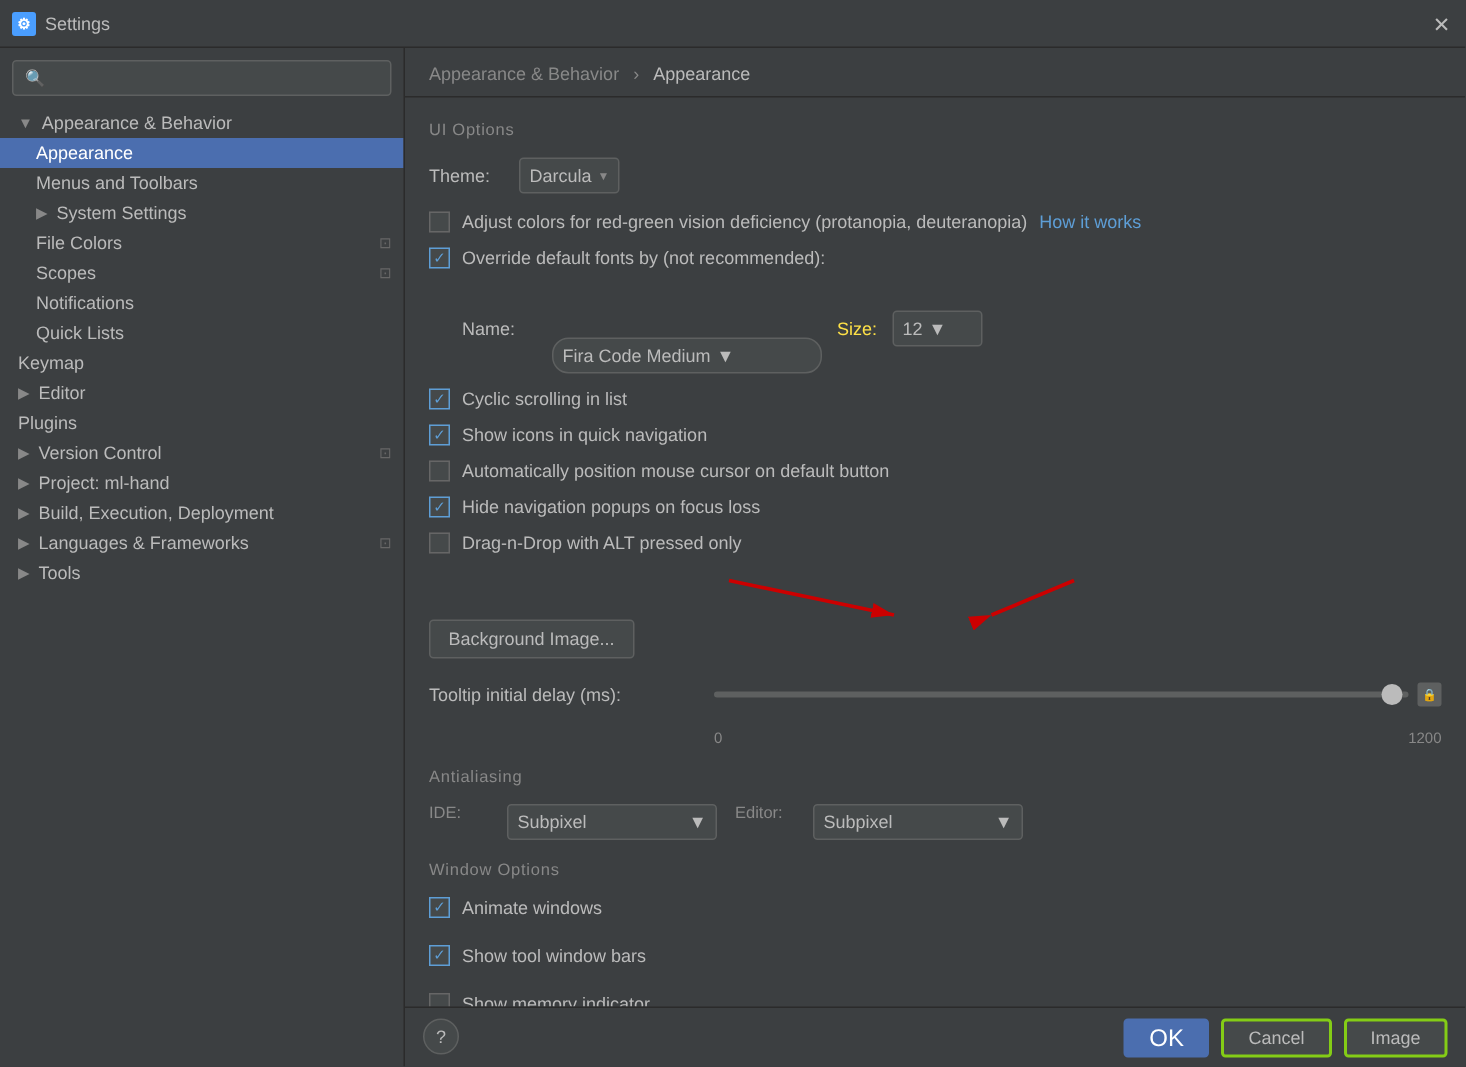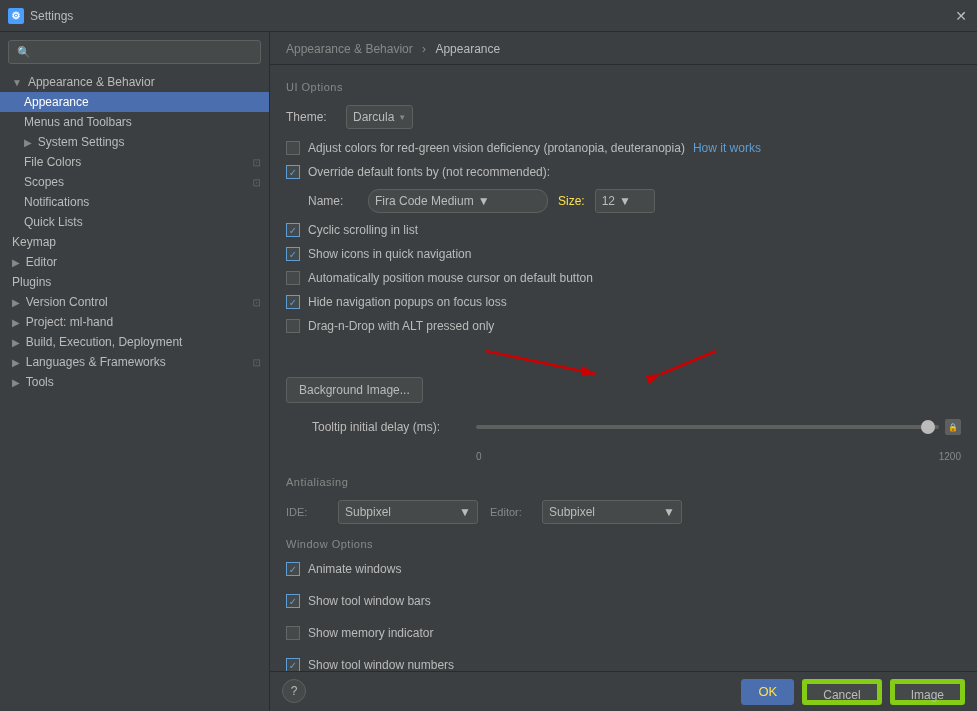--- a/index.html
+++ b/index.html
@@ -226,20 +226,21 @@
       border-radius: 11px;
       padding: 3px 6px;
       color: #bbbbbb;
       font-size: 12px;
       display: inline-flex;
       align-items: center;
       gap: 4px;
       cursor: pointer;
       height: 24px;
       min-width: 180px;
+      margin-top: 36px;
     }
     .size-label { color: #fde047; font-size: 12px; }
     .size-select {
       background: #45494a;
       border: 1px solid #5e6060;
       border-radius: 3px;
       padding: 3px 6px;
       color: #bbbbbb;
       font-size: 12px;
       display: inline-flex;
@@ -261,21 +262,20 @@
       display: inline-flex;
       align-items: center;
     }
 
     
     .slider-row {
       display: flex;
       align-items: center;
       margin-bottom: 16px;
       gap: 10px;
-      text-align: center;
     }
     .slider-label { color: #bbbbbb; font-size: 12px; min-width: 180px; }
     .slider-track {
       flex: 1;
       height: 4px;
       background: #5e6060;
       border-radius: 2px;
       position: relative;
     }
     .slider-thumb {
@@ -305,21 +305,21 @@
       font-size: 10px;
       color: #888;
       margin-top: 2px;
       margin-left: 190px;
       margin-right: 0;
     }
 
     
     .antialias-row {
       display: flex;
-      align-items: center;
+      align-items: flex-start;
       gap: 12px;
       margin-bottom: 14px;
     }
     .antialias-label { color: #888; font-size: 11px; min-width: 40px; }
     .antialias-select {
       background: #45494a;
       border: 1px solid #5e6060;
       border-radius: 3px;
       padding: 3px 6px;
       color: #bbbbbb;
@@ -352,28 +352,28 @@
       align-items: center;
       justify-content: flex-end;
       padding: 0 12px;
       gap: 8px;
     }
     .btn-primary {
       background: #4b6eaf;
       border: 1px solid #4b6eaf;
       border-radius: 3px;
       padding: 4px 16px;
-      color: #fde047;
-      font-size: 13px;
+      color: #ffffff;
+      font-size: 16px;
       cursor: pointer;
       height: 26px;
     }
     .btn-secondary {
       background: #45494a;
-      border: 5px solid #84cc16;
+      border: 2px solid #84cc16;
       border-radius: 3px;
       padding: 4px 16px;
       color: #bbbbbb;
       font-size: 12px;
       cursor: pointer;
       height: 26px;
     }
     .help-btn {
       position: absolute;
       bottom: 8px;

